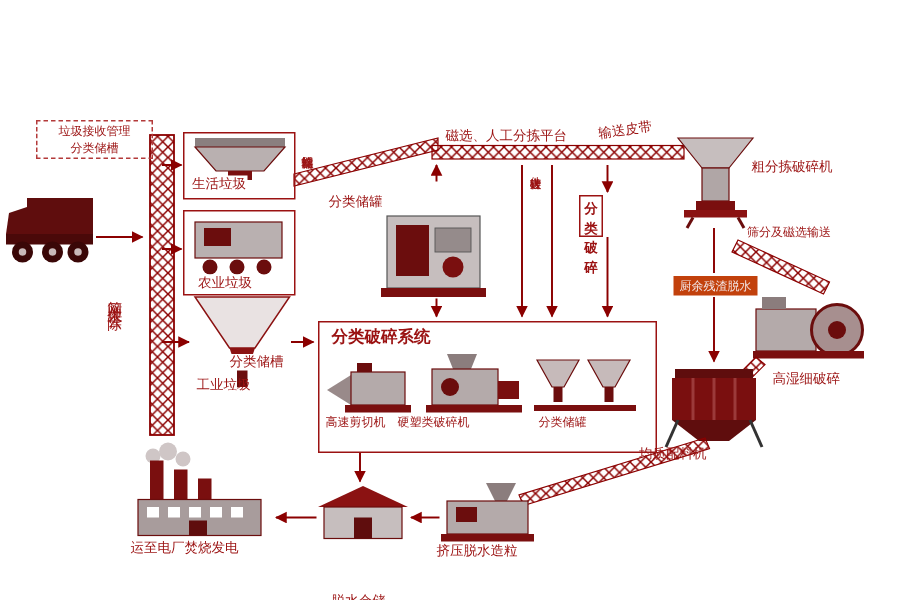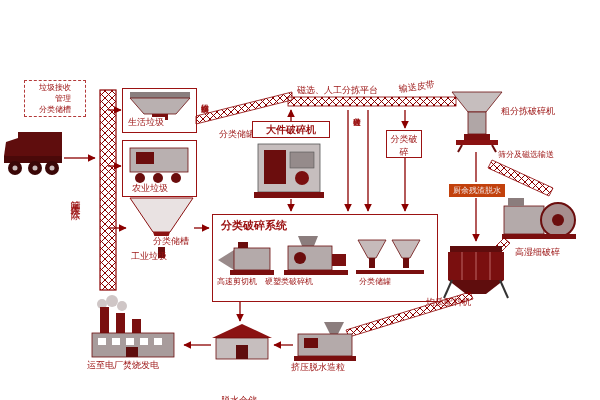--- a/index.html
+++ b/index.html
@@ -197,45 +197,44 @@
       <line x1="293" y1="345" x2="274" y2="345" marker-end="url(#arr)"></line>
       <line x1="211" y1="345" x2="184" y2="345" marker-end="url(#arr)"></line>
     </g>
   </svg>
 
   <div class="bx" style="left:122px; top:88px;  width:75px; height:45px;"></div>
   <div class="bx" style="left:122px; top:140px; width:75px; height:57px;"></div>
   <div class="bx" style="left:212px; top:214px; width:226px; height:88px;"></div>
 
 
-  <div style="position:absolute; left:24px; top:80px; width:62px; border:1px dashed #b33a3a; padding:1px 14px; text-align:right;">
+  <div style="position:absolute; left:24px; top:80px; width:78px; border:1px dashed #b33a3a; padding:1px 3px; text-align:center;">
     <div style="color:#9b1212; font-size:8px;">垃圾接收管理</div>
     <div style="color:#9b1212; font-size:8px;">分类储槽</div>
   </div>
 
   <div class="lbl bgw" style="left:127px; top:117px;">生活垃圾</div>
   <div class="lbl bgw" style="left:131px; top:183px;">农业垃圾</div>
   <div class="lbl bgw" style="left:152px; top:236px;">分类储槽</div>
   <div class="lbl" style="left:131px; top:251px;text-align:center;">工业垃圾</div>
 
   <div class="lbl v" style="left:70px; top:192px; height:82px; font-size:10px; letter-spacing:2px;">筛网大件去除</div>
 
   <div class="lbl v sm" style="left:200px; top:98px; height:50px;">螺旋输料器</div>
   <div class="lbl" style="left:219px; top:129px;">分类储罐</div>
 
   <div class="lbl" style="left:297px; top:85px;">磁选、人工分拣平台</div>
   <div class="lbl" style="left:399px; top:84px; transform:rotate(-8deg); transform-origin:left center;">输送皮带</div>
 
-  <div class="labelbox" style="left:252px; top:121px; width:78px; height:17px; font-size:10px; line-height:15px;">大件破碎机</div>
 
   <div class="lbl" style="left:501px; top:106px;">粗分拣破碎机</div>
 
   <div class="lbl v" style="left:353px; top:112px; height:56px; font-size:7.5px;">大件转送破碎</div>
 
-  <div class="labelbox wrap4" style="left:386px; top:130px; width:36px; height:28px; font-size:9px; font-weight:normal; padding-top:2px;">分类破碎</div>
+  <div class="labelbox wrap4" style="left:386px; top:130px; width:16px; height:28px; font-size:9px; font-weight:bold; padding-top:2px;">分类破碎</div>
 
   <div class="lbl sm" style="left:498px; top:150px;">筛分及磁选输送</div>
 
   <div class="badge" style="left:449px; top:184px; width:56px; height:13px;">厨余残渣脱水</div>
 
   <div class="lbl" style="left:515px; top:247px;">高湿细破碎</div>
 
   <div class="lbl" style="left:221px; top:219px; font-weight:bold; font-size:11px;">分类破碎系统</div>
   <div class="lbl sm" style="left:217px; top:277px;">高速剪切机</div>
   <div class="lbl sm" style="left:265px; top:277px;">硬塑类破碎机</div>

